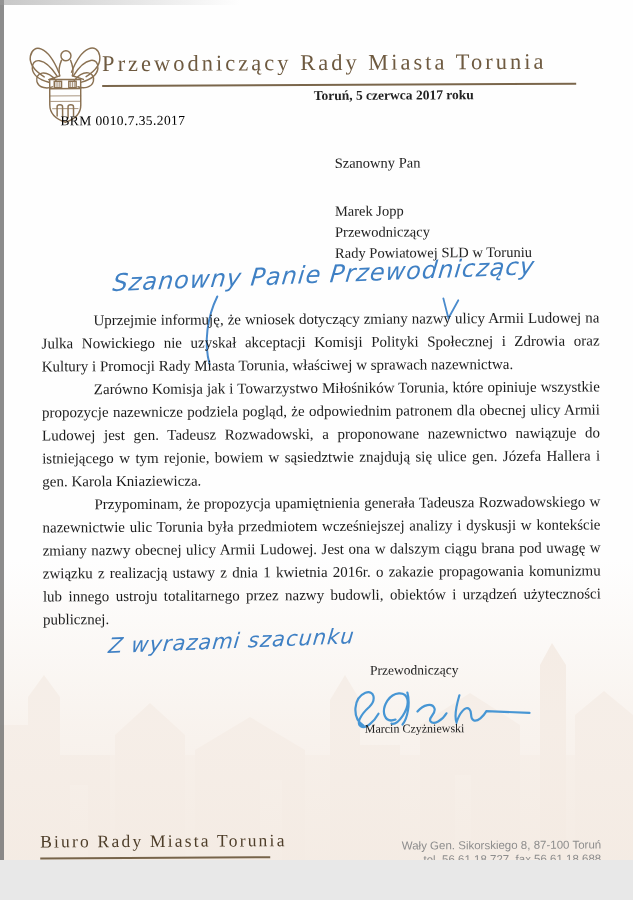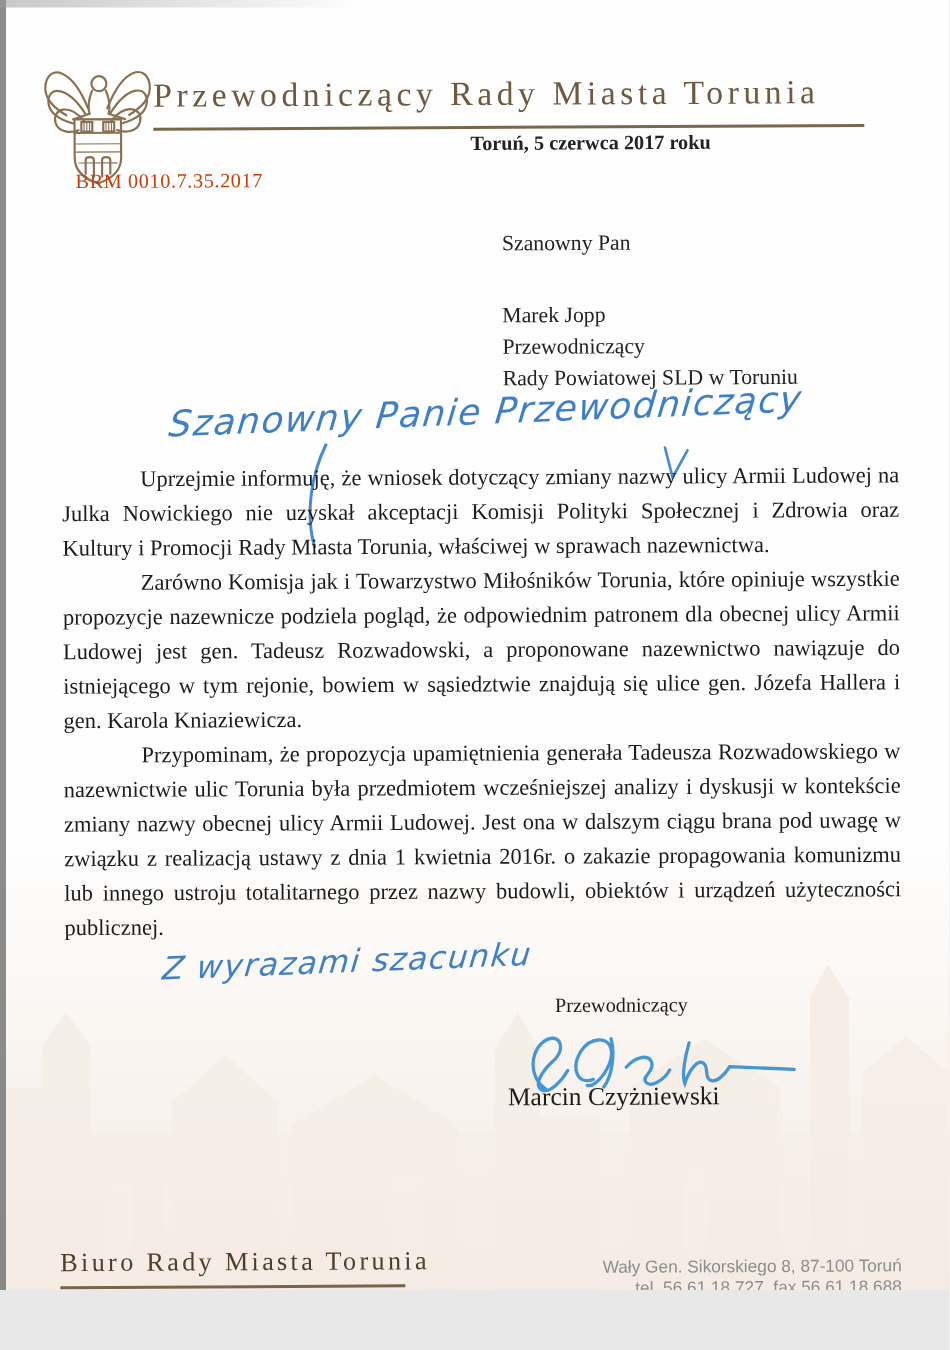--- a/index.html
+++ b/index.html
@@ -17,43 +17,43 @@
     background:linear-gradient(180deg,rgba(247,240,234,0) 0%,rgba(246,238,231,.7) 55%,rgba(244,235,227,.9) 100%);}
   
   .crest{position:absolute;left:26px;top:33px;width:82px;height:94px;}
   .letter-title{
     position:absolute;left:104px;top:50px;width:480px;
     font-size:22.5px;letter-spacing:3px;color:#6e5a40;white-space:nowrap;
   }
   .title-rule{position:absolute;left:104px;top:84px;width:474px;height:1.5px;background:#7a664b;}
   .date-line{position:absolute;left:168px;top:88px;width:455px;text-align:center;
     font-size:13.5px;font-weight:600;color:#222;}
-  .ref-line{position:absolute;left:52px;top:112px;font-size:13.5px;color:#c2410c;letter-spacing:.4px;}
+  .ref-line{position:absolute;left:62px;top:112px;font-size:13.5px;color:#000000;letter-spacing:.4px;}
   
   .recipient{position:absolute;left:336px;top:153px;font-size:14.5px;line-height:21px;color:#222;}
   .recipient .gap{height:27px;}
   
   .hand{
     font-family:"DejaVu Sans", sans-serif;font-style:italic;
     color:#3f80c4;transform:rotate(-2deg) skewX(-8deg);transform-origin:left bottom;
     white-space:nowrap;letter-spacing:1px;
   }
   .hand-greeting{position:absolute;left:112px;top:268px;font-size:24px;}
   .hand-closing{position:absolute;left:106px;top:633px;font-size:21px;}
   .pen-mark{position:absolute;pointer-events:none;}
   
   .body-text{position:absolute;left:42px;top:308px;width:558px;
     font-size:15px;line-height:23px;text-align:justify;color:#1c1c1c;}
   .body-text p{margin:0;text-indent:52px;}
   
   .sig-title{position:absolute;left:337px;top:662px;width:152px;text-align:center;
     font-size:13.5px;line-height:17px;color:#1c1c1c;}
   .sig-scribble{position:absolute;left:346px;top:688px;width:185px;height:42px;}
-  .sig-name{position:absolute;left:337px;top:722px;width:152px;text-align:left;
-    font-size:17px;color:#1c1c1c;}
+  .sig-name{position:absolute;left:337px;top:722px;width:152px;text-align:center;
+    font-size:12px;color:#1c1c1c;}
   
   .watermark{position:absolute;left:0;bottom:0;width:633px;height:255px;opacity:.55;}
   
   .footer-office{position:absolute;left:38px;top:830px;font-size:17.5px;letter-spacing:2.2px;
     color:#4e3e2a;white-space:nowrap;}
   .footer-rule{position:absolute;left:38px;top:856px;width:230px;height:1.5px;background:#77644a;}
   .footer-contact{position:absolute;right:34px;top:839px;text-align:right;
     font-family:"Liberation Sans", sans-serif;font-size:11.5px;line-height:14px;color:#8d8d8d;}
 </style>
 </head>

